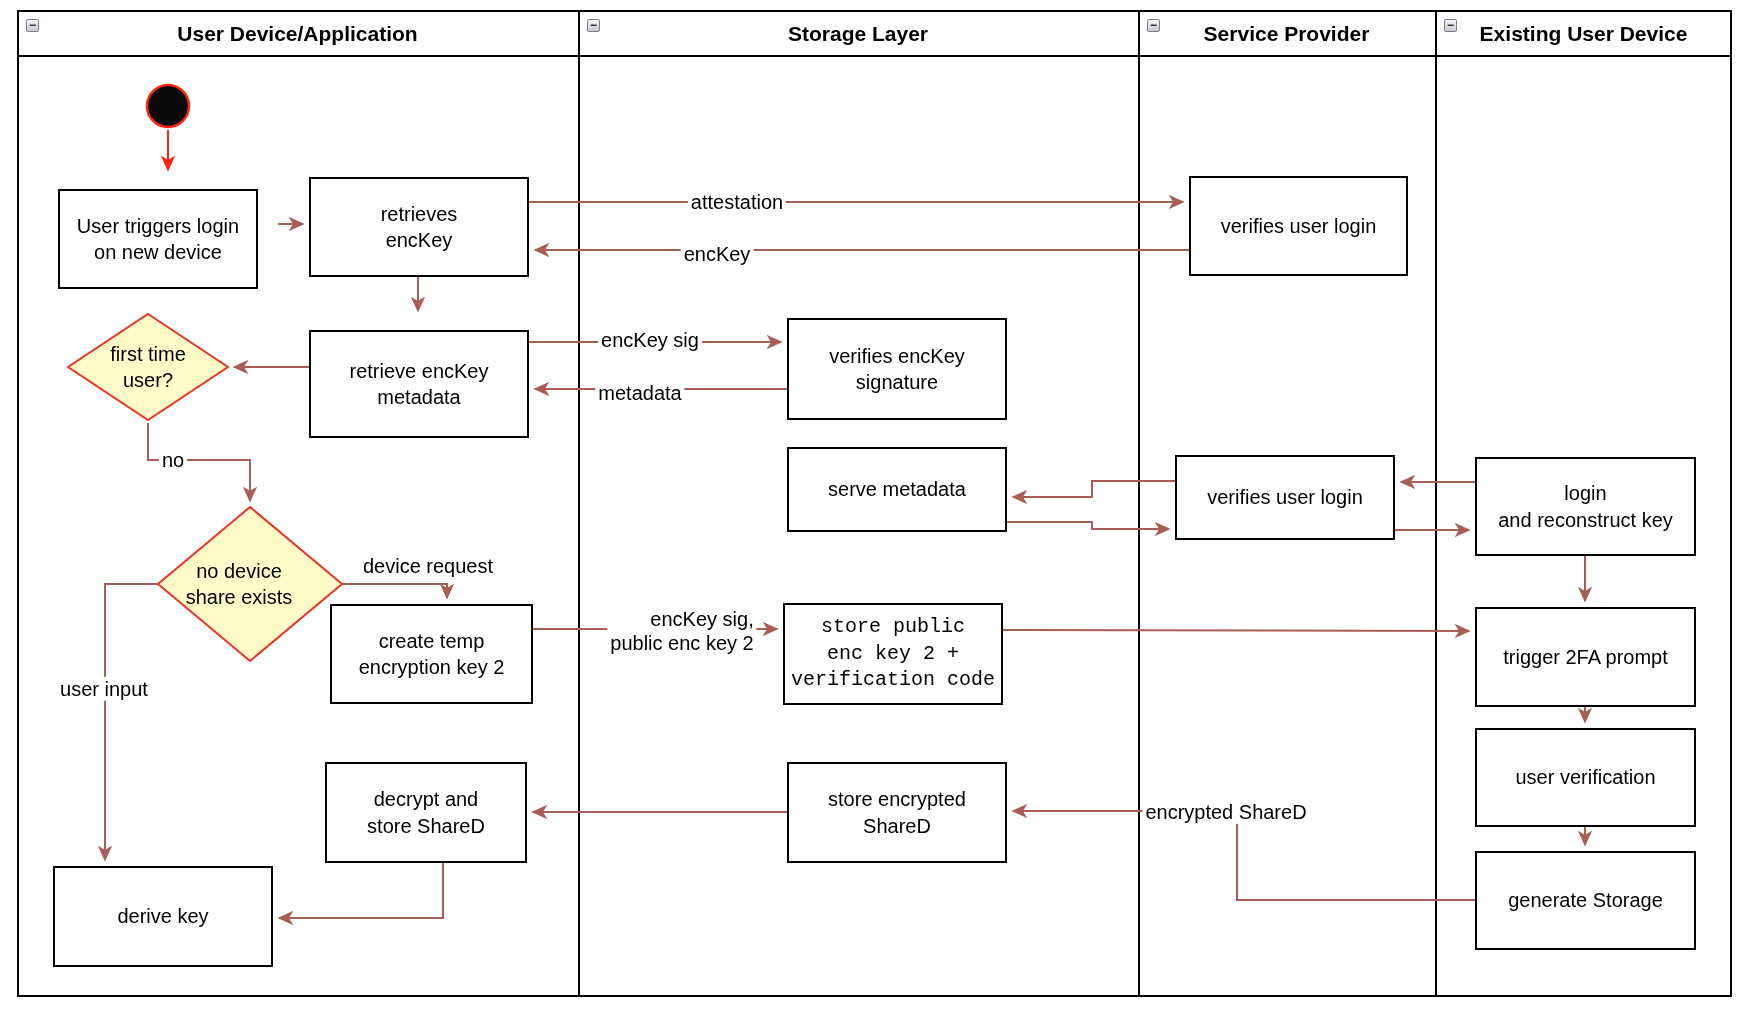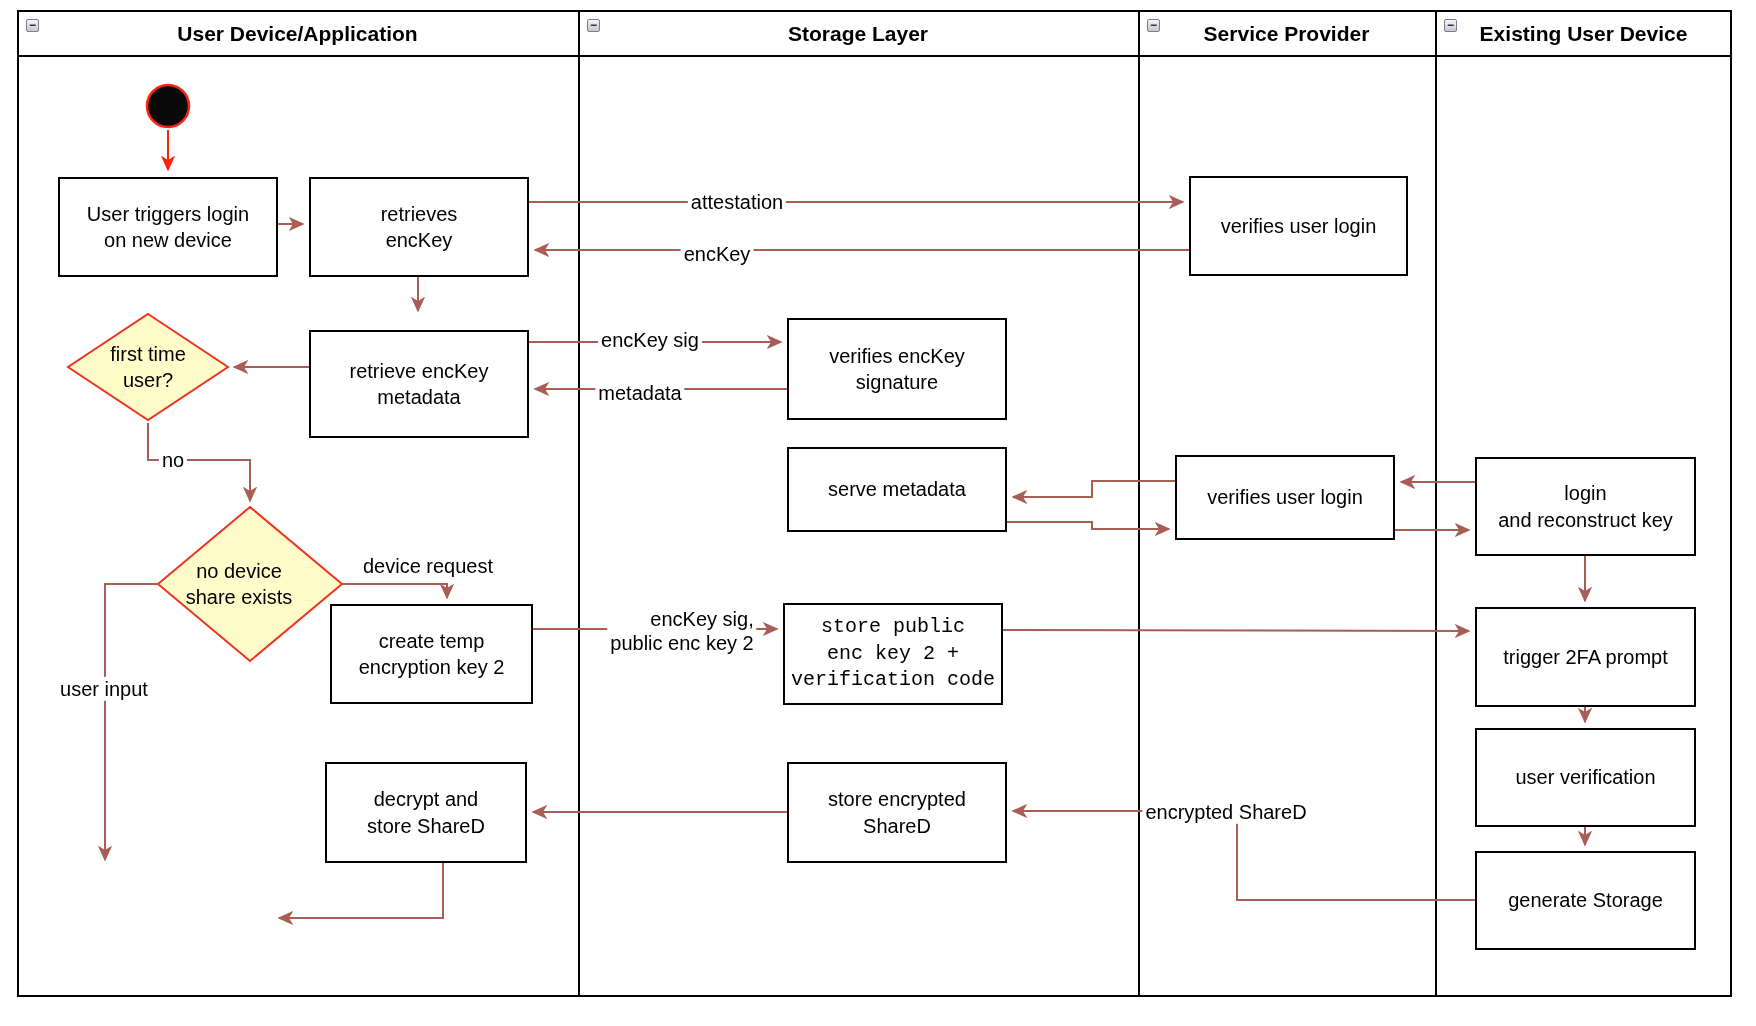--- a/index.html
+++ b/index.html
@@ -93,21 +93,21 @@
     <polyline points="1585,827 1585,845" fill="none" stroke="#A85D55" stroke-width="2" marker-end="url(#ah)"></polyline>
     <polyline points="1475,900 1237,900 1237,811 1013,811" fill="none" stroke="#A85D55" stroke-width="2" marker-end="url(#ah)"></polyline>
     <polyline points="787,812 533,812" fill="none" stroke="#A85D55" stroke-width="2" marker-end="url(#ah)"></polyline>
     <polyline points="443,863 443,918 279,918" fill="none" stroke="#A85D55" stroke-width="2" marker-end="url(#ah)"></polyline>
     <polyline points="158,584 105,584 105,860" fill="none" stroke="#A85D55" stroke-width="2" marker-end="url(#ah)"></polyline>
 
     <polygon points="148,314 228,367 148,420 68,367" fill="#FFFCC9" stroke="#EE3524" stroke-width="2"></polygon>
     <polygon points="250,507 342,584 250,661 158,584" fill="#FFFCC9" stroke="#EE3524" stroke-width="2"></polygon>
   </svg>
 
-  <div class="node" style="left:58px;top:177px;width:220px;height:100px;">User triggers login
+  <div class="node" style="left:58px;top:189px;width:200px;height:100px;">User triggers login
 on new device</div>
   <div class="node" style="left:309px;top:177px;width:220px;height:100px;">retrieves
 encKey</div>
   <div class="node" style="left:1189px;top:176px;width:219px;height:100px;">verifies user login</div>
   <div class="node" style="left:309px;top:330px;width:220px;height:108px;">retrieve encKey
 metadata</div>
   <div class="node" style="left:787px;top:318px;width:220px;height:102px;">verifies encKey
 signature</div>
   <div class="node" style="left:787px;top:447px;width:220px;height:85px;">serve metadata</div>
   <div class="node" style="left:1175px;top:455px;width:220px;height:85px;">verifies user login</div>
@@ -118,20 +118,21 @@
   <div class="node" style="left:783px;top:603px;width:220px;height:102px;font-family:Liberation Mono, monospace;">store public
 enc key 2 +
 verification code</div>
   <div class="node" style="left:1475px;top:607px;width:221px;height:100px;">trigger 2FA prompt</div>
   <div class="node" style="left:1475px;top:728px;width:221px;height:99px;">user verification</div>
   <div class="node" style="left:325px;top:762px;width:202px;height:101px;">decrypt and
 store ShareD</div>
   <div class="node" style="left:787px;top:762px;width:220px;height:101px;">store encrypted
 ShareD</div>
   <div class="node" style="left:1475px;top:851px;width:221px;height:99px;">generate Storage</div>
+  <div class="node" style="left:53px;top:866px;width:220px;height:101px;">derive key</div>
 
   <div class="dlabel" style="left:148px;top:367px;">first time
 user?</div>
   <div class="dlabel" style="left:239px;top:584px;">no device
 share exists</div>
 
   <div class="elabel" style="left:737px;top:202px;">attestation</div>
   <div class="elabel" style="left:717px;top:254px;">encKey</div>
   <div class="elabel" style="left:650px;top:340px;">encKey sig</div>
   <div class="elabel" style="left:640px;top:393px;">metadata</div>

